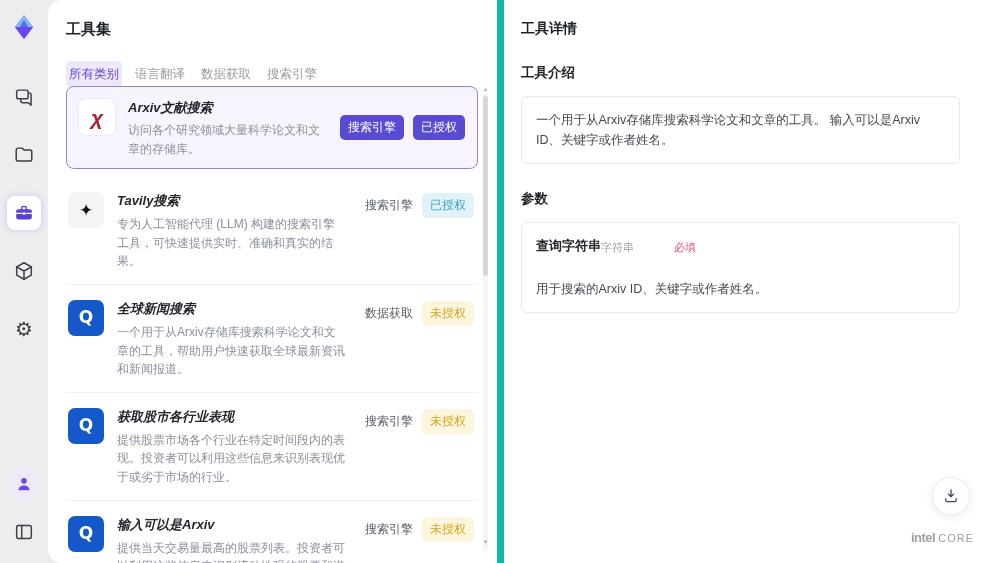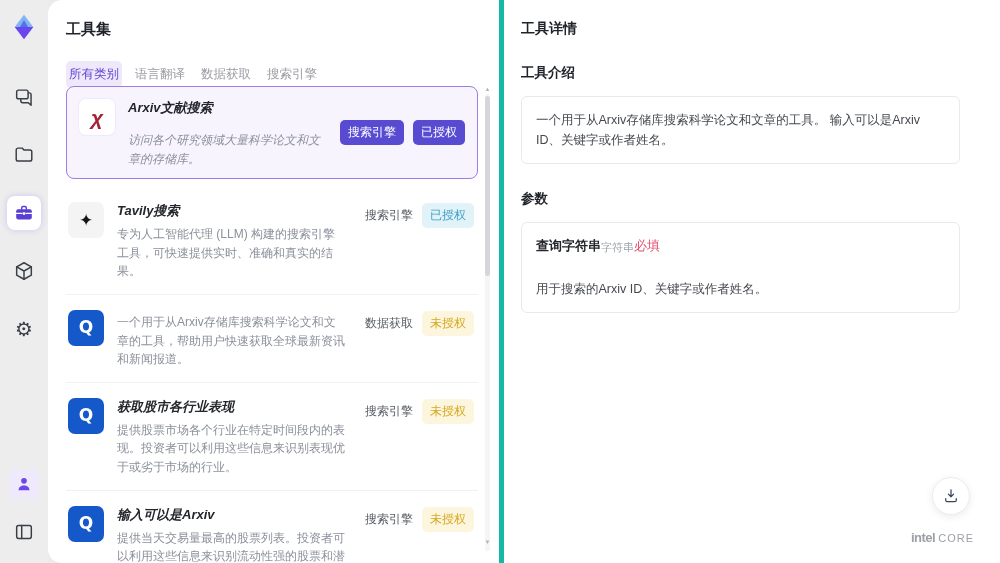--- a/index.html
+++ b/index.html
@@ -30,21 +30,21 @@
   .gear-glyph { font-size:20px; color:#3a3f45; line-height:1; }
 
   
   .main {
     position:absolute; left:48px; top:0; width:952px; height:563px;
     background:#ffffff; border-top-left-radius:14px; border-bottom-left-radius:14px;
     overflow:hidden;
   }
 
   
-  .list-pane { position:absolute; left:0; top:0; width:456px; height:563px; border-right:5px solid #14b8a6; }
+  .list-pane { position:absolute; left:0; top:0; width:456px; height:563px; border-right:7px solid #14b8a6; }
   .page-title { font-size:15px; font-weight:bold; margin:20px 0 0 18px; }
   .tabs { display:flex; gap:10px; margin:22px 0 0 18px; }
   .tab {
     font-size:12.5px; color:#9b9ba3; padding:5px 3px; border-radius:5px; cursor:pointer; white-space:nowrap;
   }
   .tab.active { background:#eee8fb; color:#6247cf; }
 
   .tool-list { position:absolute; left:18px; top:86px; width:412px; bottom:0; }
 
   .tool-card {
@@ -64,21 +64,21 @@
   .tile.white { background:#ffffff; box-shadow:0 0 0 1px #f0e9fb; }
   .tile.gray  { background:#f4f4f5; }
   .tile.blue  { background:#1558c9; }
   .chi { font-size:21px; font-weight:bold; color:#a32235; font-style:italic; line-height:1; }
   .star { font-size:17px; color:#16161a; line-height:1; }
   .qmark { font-size:17px; font-weight:800; color:#ffffff; line-height:1; font-family:"DejaVu Sans",sans-serif; }
 
   .tool-text { flex:1 1 auto; min-width:0; padding-right:6px; }
   .tool-name { font-size:13px; font-weight:bold; color:#23262b; margin-top:2px;font-style:italic; }
   .tool-desc { font-size:12px; color:#8b909a; line-height:1.55; margin-top:5px; }
-  .tool-card.selected .tool-desc { margin-top:14px;font-style:italic; }
+  .tool-card.selected .tool-desc { margin-top:4px; }
 
   .tool-tags { flex:0 0 auto; display:flex; gap:9px; align-items:center; margin-top:3px; }
   .tool-card.selected .tool-tags { align-self:center; margin-top:0; }
   .chip { font-size:12px; padding:4px 8px; border-radius:5px; white-space:nowrap; }
   .chip.purple { background:#584bd2; color:#ffffff; }
   .cat-text { font-size:12px; color:#595e66; white-space:nowrap; }
   .chip.blue   { background:#e1f2f8; color:#3fa0c6; }
   .chip.yellow { background:#fdf6df; color:#d7a71e; }
 
   
@@ -91,21 +91,21 @@
   .detail-pane { position:absolute; left:457px; top:0; right:0; height:563px; padding:20px 40px 0 16px; }
   .detail-title { font-size:14px; font-weight:bold; }
   .section-title { font-size:13.5px; font-weight:bold; margin-top:26px; }
   .info-box {
     margin-top:14px; border:1px solid #e9e9ec; border-radius:6px;
     padding:13px 14px; font-size:12.5px; color:#45494f; line-height:1.6; background:#fff;
   }
   .param-head { display:flex; align-items:flex-end; gap:0; }
   .param-name { font-size:13px; font-weight:bold; color:#23262b; }
   .param-type { font-size:11px; color:#9ba0a8; }
-  .param-required { font-size:13px; color:#e4506b; }
+  .param-required { font-size:11px; color:#e4506b;margin-left:40px; }
   .param-desc { font-size:12.5px; color:#45494f; margin-top:22px; }
 
   
   .fab {
     position:absolute; right:30px; bottom:48px; width:38px; height:38px; border-radius:50%;
     background:#ffffff; border:1px solid #ececee; box-shadow:0 2px 8px rgba(0,0,0,.08);
     display:flex; align-items:center; justify-content:center; cursor:pointer;
   }
   .fab svg { stroke:#3b4555; fill:none; stroke-width:1.7; stroke-linecap:round; stroke-linejoin:round; }
   .brand { position:absolute; right:26px; bottom:18px; color:#9b9fa6; display:flex; align-items:baseline; gap:3px; }
@@ -211,20 +211,21 @@
             <span class="cat-text">搜索引擎</span>
             <span class="chip blue">已授权</span>
           </div>
         </div>
 
         <div class="tool-card row">
           <div class="tile blue">
               <span class="qmark">Q</span>
             </div>
           <div class="tool-text">
+            <div class="tool-name">全球新闻搜索</div>
             <div class="tool-desc">一个用于从Arxiv存储库搜索科学论文和文章的工具，帮助用户快速获取全球最新资讯和新闻报道。</div>
           </div>
           <div class="tool-tags">
             <span class="cat-text">数据获取</span>
             <span class="chip yellow">未授权</span>
           </div>
         </div>
 
         <div class="tool-card row">
           <div class="tile blue">

